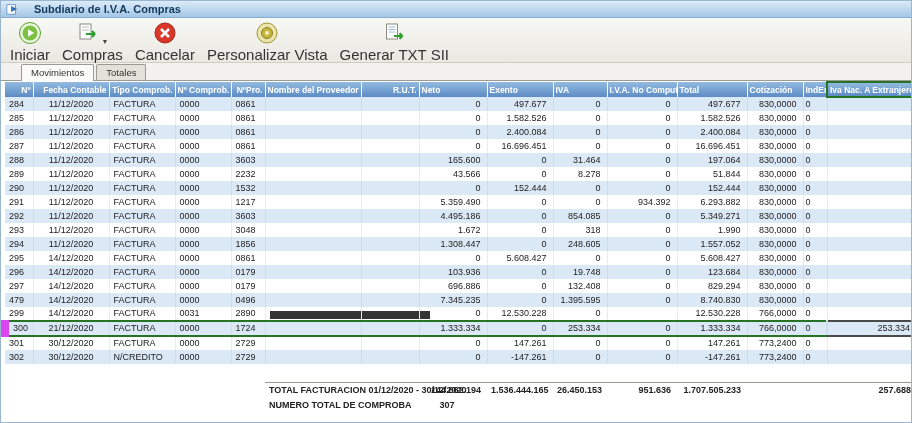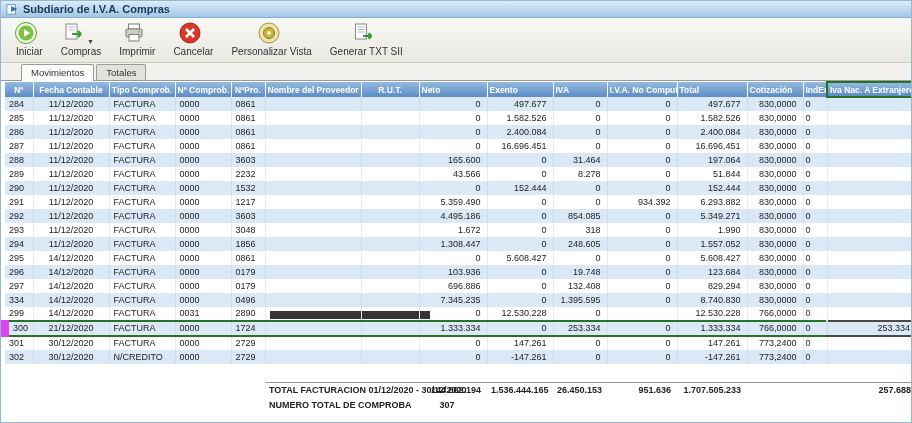--- a/index.html
+++ b/index.html
@@ -1,40 +1,40 @@
 <!DOCTYPE html>
 <html><head>
 <meta charset="utf-8">
 <style>
   * { margin:0; padding:0; box-sizing:border-box; }
   html,body { width:912px; height:423px; font-family:"Liberation Sans", sans-serif; background:#fff; }
   .window { width:912px; height:423px; background:#f2f1ed; position:relative; overflow:hidden; border:1px solid #98b6cf; }
 
   
-  .titlebar { height:17px; background:linear-gradient(#dcecf9,#a3c6e6); display:flex; align-items:center; gap:5px; padding:0 5px; border-bottom:1px solid #86aed1; }
+  .titlebar { height:17px; background:linear-gradient(#dcecf9,#a3c6e6); display:flex; align-items:center; gap:16px; padding:0 5px; border-bottom:1px solid #86aed1; }
   .title-text { font-size:11px; font-weight:bold; color:#12395c; white-space:nowrap; }
   .title-icon { width:12px; height:12px; }
 
   
   .toolbar { height:45px; background:linear-gradient(#f8f8f5,#e9e8e1); display:flex; align-items:flex-start; padding:1px 3px; border-bottom:1px solid #cfcec5; }
   .tb-btn { display:flex; flex-direction:column; align-items:center; padding:2px 6px 0 6px; cursor:default; }
-  .tb-btn .lbl { font-size:10px; color:#333; margin-top:1px; white-space:nowrap;margin-left:6px; }
+  .tb-btn .lbl { font-size:15px; color:#333; margin-top:1px; white-space:nowrap; }
   .icon { width:24px; height:24px; display:block; }
   .icon-wrap { display:flex; align-items:center; }
   .dd { font-size:7px; color:#444; margin-left:1px; align-self:flex-end; }
 
   
   .tabbar { display:flex; align-items:flex-end; height:18px; padding-left:20px; background:#f2f1ed; border-bottom:1px solid #9b9b93; }
   .tab { font-size:9.5px; padding:2px 9px 2px 9px; border:1px solid #9b9b93; border-bottom:none; background:#e2e1da; color:#333; margin-right:2px; border-radius:2px 2px 0 0; white-space:nowrap; }
   .tab.active { background:#fbfbf9; position:relative; top:1px; padding-bottom:3px; }
 
   
   .grid-area { background:#fff; height:352px; overflow:hidden; }
   table { border-collapse:collapse; table-layout:fixed; width:912px; font-size:9px; background:#fff; }
-  th { background:linear-gradient(#93badf,#5c8cc5); color:#fff; font-weight:bold; height:15px; font-size:8.5px; padding:0 2px; text-align:center; border-right:1px solid rgba(255,255,255,0.45); overflow:hidden; white-space:nowrap; }
+  th { background:linear-gradient(#93badf,#5c8cc5); color:#fff; font-weight:bold; height:15px; font-size:8.5px; padding:0 2px; text-align:right; border-right:1px solid rgba(255,255,255,0.45); overflow:hidden; white-space:nowrap; }
   th.num-h { text-align:left; }
   th.hl-col { border:2px solid #267326; }
   td { height:14px; line-height:13px; padding:0 4px; white-space:nowrap; overflow:hidden; border-right:1px solid #eceae3; color:#222; }
   tbody tr.alt td { background:#dbe8f6; border-right-color:#cdddef; }
   td.num { text-align:right; padding-right:6px; }
   td.ctr { text-align:center; }
   td.ind { padding:0 2px; }
   td.hl { border-top:2px solid #267326; border-bottom:2px solid #267326; }
   td.hl-l { border-left:8px solid #d946ef; }
   td.hl-r { border-right:2px solid #267326; }
@@ -81,31 +81,20 @@
           <rect x="4" y="3" width="11" height="15" fill="#ffffff" stroke="#8a8a82"></rect>
           <line x1="6" y1="6" x2="13" y2="6" stroke="#bcbcb4"></line>
           <line x1="6" y1="9" x2="13" y2="9" stroke="#bcbcb4"></line>
           <path d="M10 13 H19 M19 13 L16 10 M19 13 L16 16" stroke="#2f9e2f" stroke-width="2.2" fill="none"></path>
         </svg>
         <span class="dd">▼</span>
       </span>
       <span class="lbl">Compras</span>
     </div>
 
-    <div class="tb-btn">
-      <span class="icon-wrap">
-        <svg class="icon" viewBox="0 0 24 24">
-          <rect x="6.5" y="3" width="11" height="5" fill="#ffffff" stroke="#7d7d75"></rect>
-          <rect x="4" y="8" width="16" height="8" rx="1.2" fill="#cfcfc7" stroke="#7d7d75"></rect>
-          <rect x="7" y="13.5" width="10" height="6.5" fill="#ffffff" stroke="#7d7d75"></rect>
-          <circle cx="17" cy="10.5" r="0.9" fill="#7cc142"></circle>
-        </svg>
-      </span>
-      <span class="lbl">Imprimir</span>
-    </div>
 
     <div class="tb-btn">
       <span class="icon-wrap">
         <svg class="icon" viewBox="0 0 24 24">
           <circle cx="12" cy="12" r="10" fill="#d9372a" stroke="#a52418"></circle>
           <path d="M8 8 L16 16 M16 8 L8 16" stroke="#ffffff" stroke-width="2.6"></path>
         </svg>
       </span>
       <span class="lbl">Cancelar</span>
     </div>
@@ -412,21 +401,21 @@
             <td class="num">696.886</td>
             <td class="num">0</td>
             <td class="num">132.408</td>
             <td class="num">0</td>
             <td class="num">829.294</td>
             <td class="num">830,0000</td>
             <td class="ind">0</td>
             <td class="num"></td>
           </tr>
           <tr class="alt">
-            <td>334</td>
+            <td>479</td>
             <td class="ctr">14/12/2020</td>
             <td>FACTURA</td>
             <td>0000</td>
             <td>0496</td>
             <td></td>
             <td></td>
             <td class="num">7.345.235</td>
             <td class="num">0</td>
             <td class="num">1.395.595</td>
             <td class="num">0</td>

